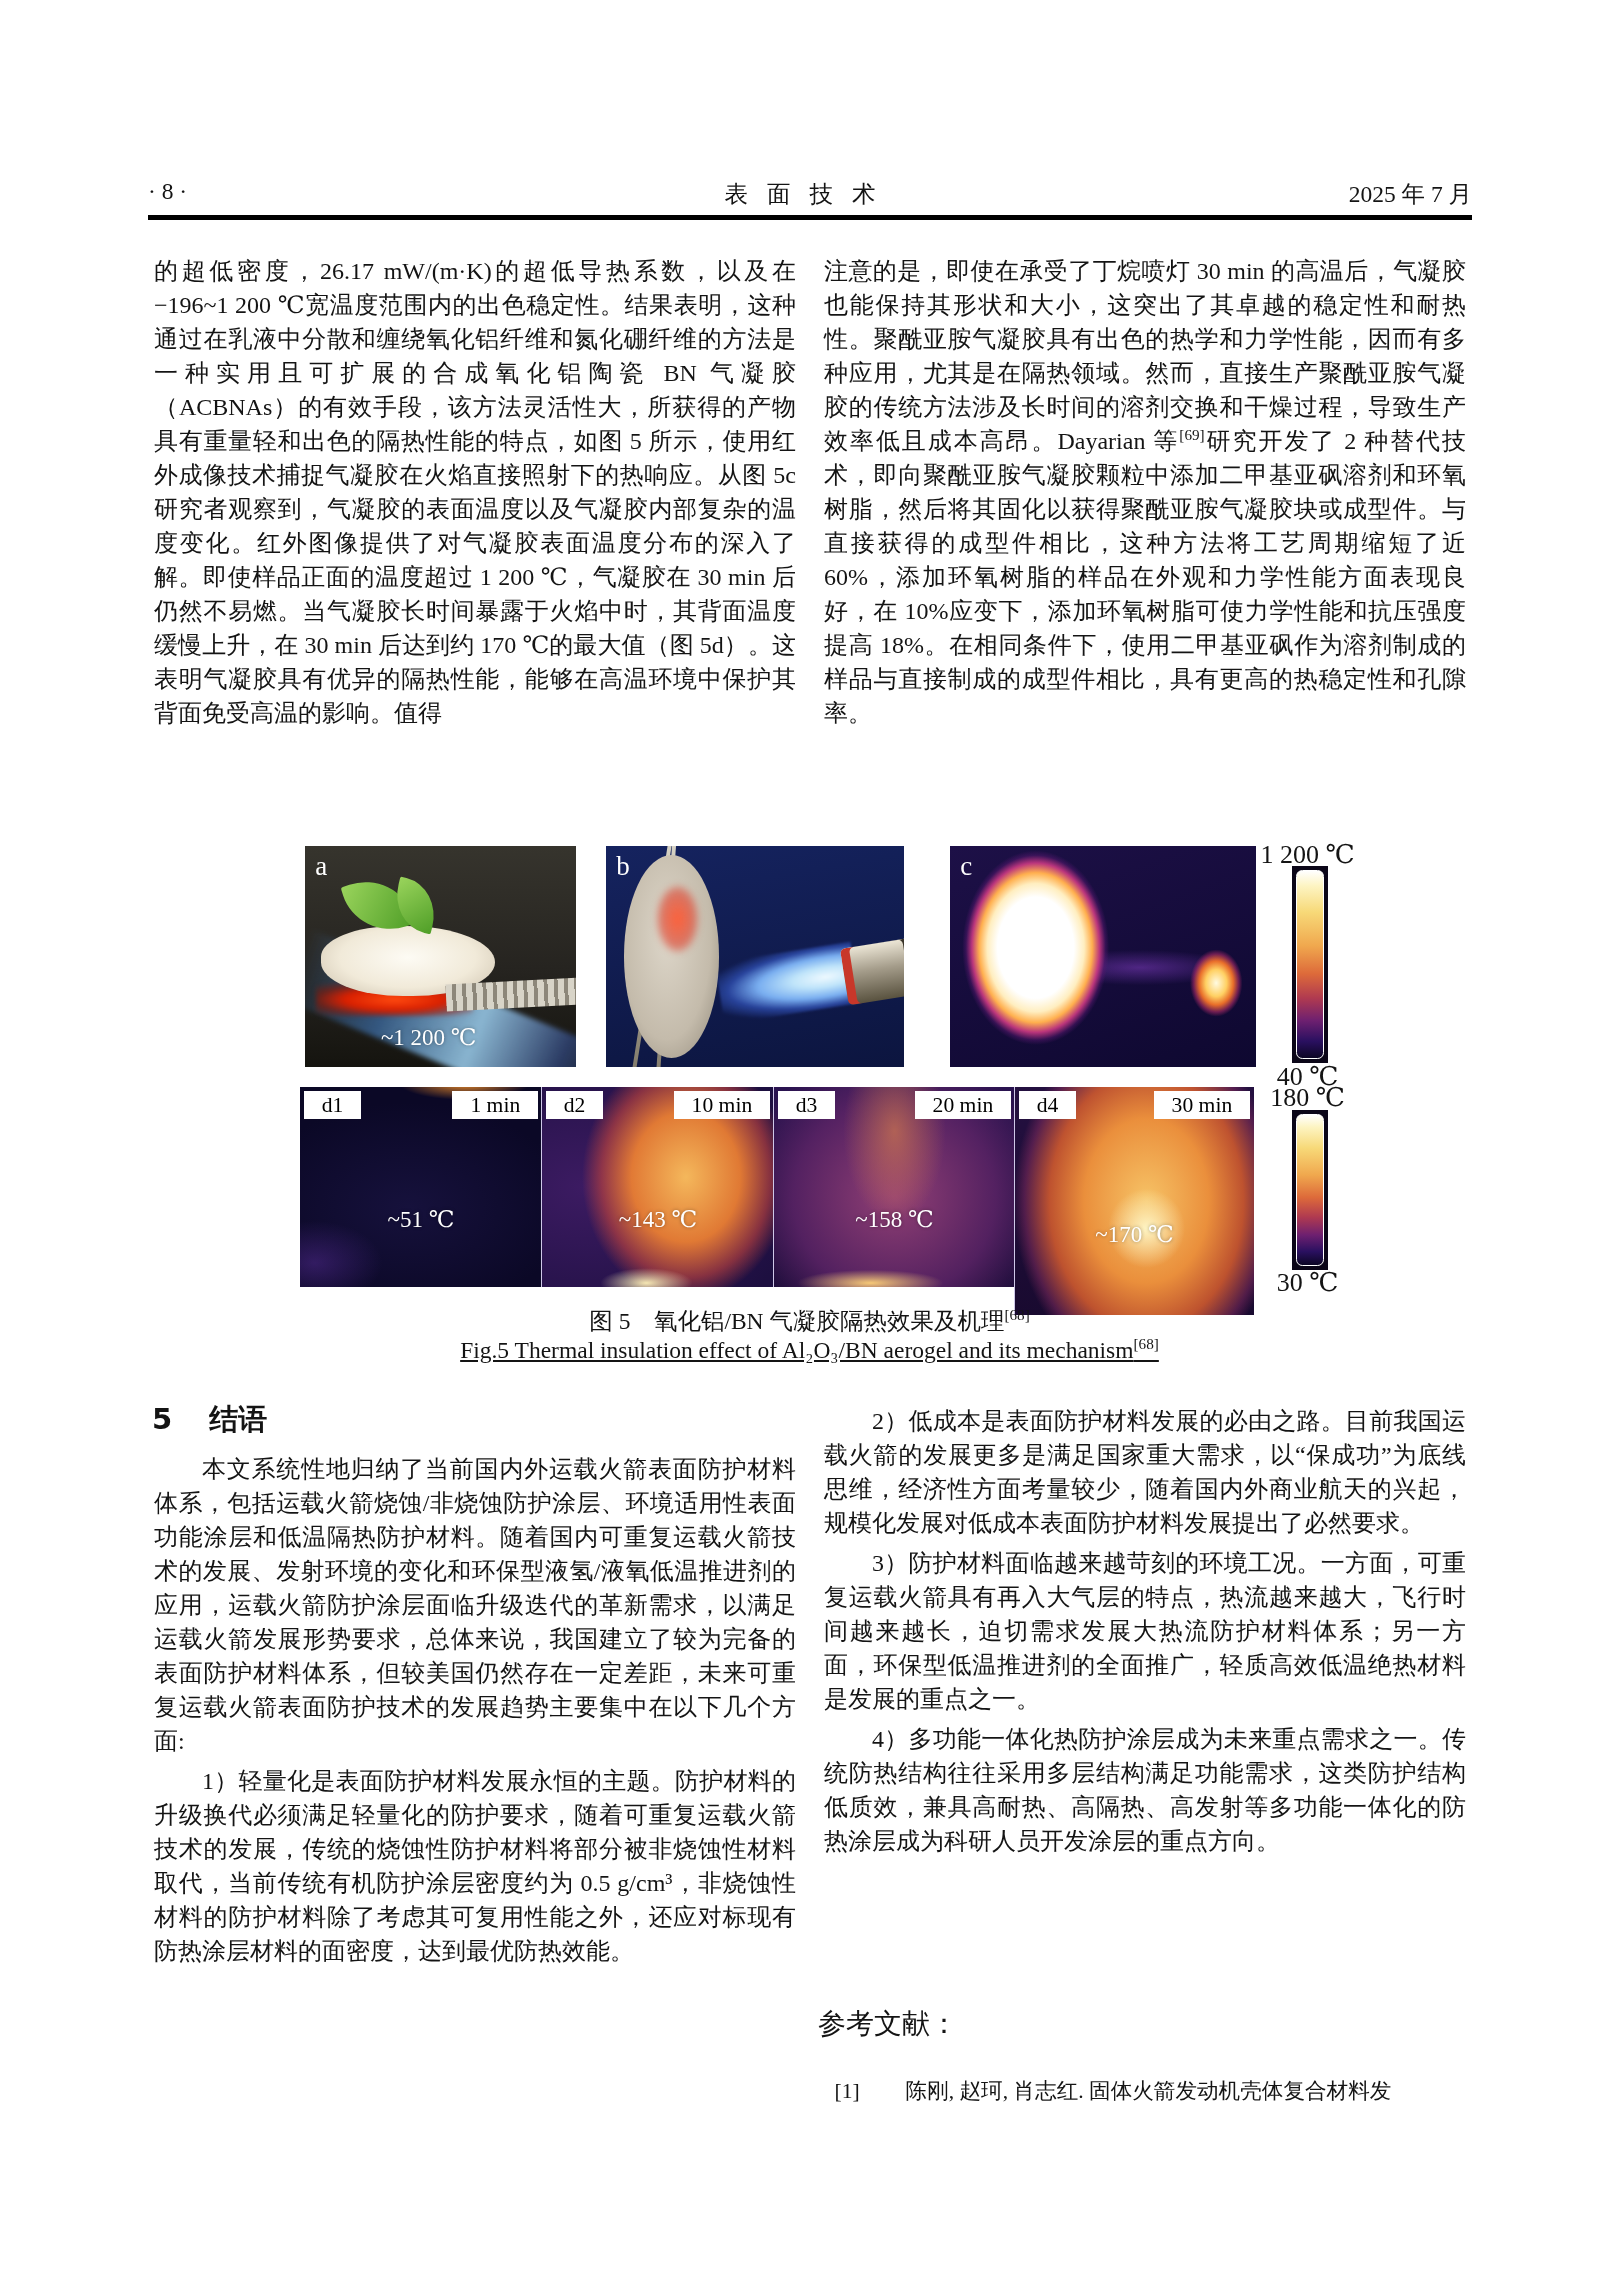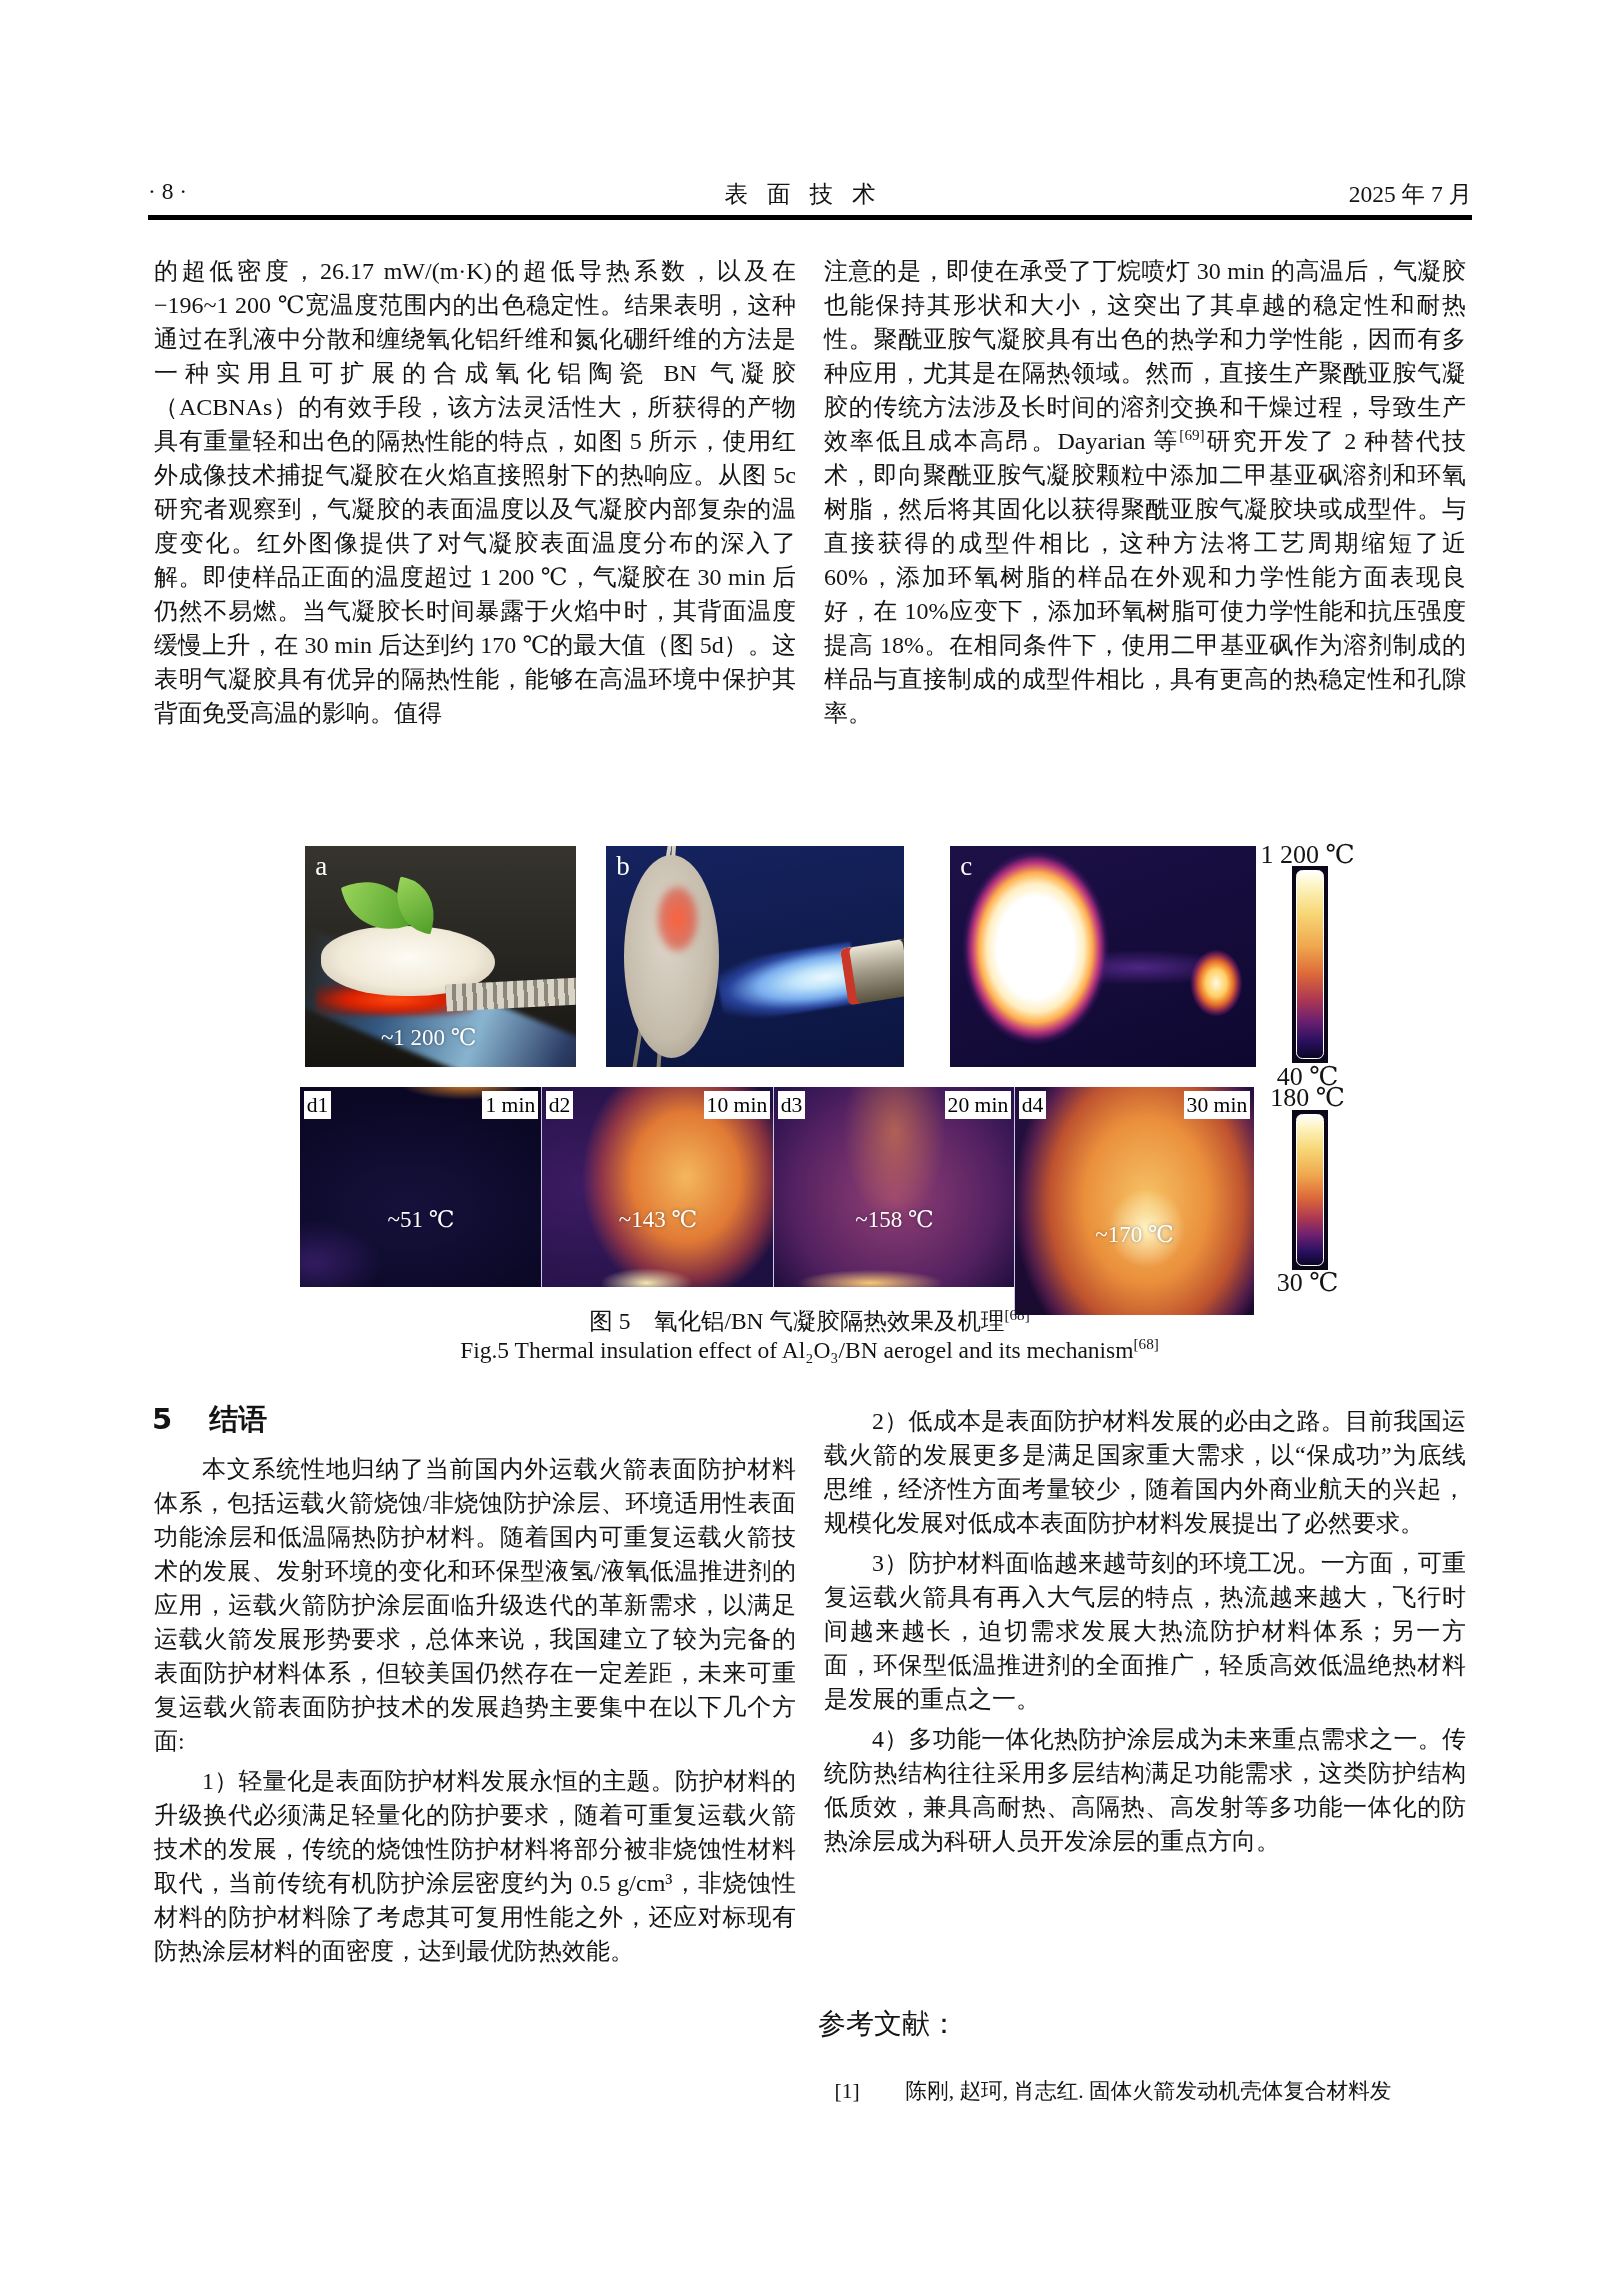--- a/index.html
+++ b/index.html
@@ -23,21 +23,21 @@
   sup.ref{font-size:15.2px;vertical-align:super;line-height:0;}
   
   .sec-head{position:absolute;left:152px;top:1400px;font-family:"DejaVu Sans","Liberation Sans",sans-serif;
             font-weight:bold;font-size:29px;}
   .sec-head .num{margin-right:37px;}
   
   .panel{position:absolute;overflow:hidden;}
   .plabel{position:absolute;left:10.2px;top:5.1px;color:#fff;font-size:27px;}
   .ptemp{position:absolute;color:#fff;font-size:23px;white-space:nowrap;text-shadow:0 0 3.8px rgba(0,0,0,.4);margin-top:28px;}
   .chip{position:absolute;top:3.8px;background:#fff;color:#000;font-size:21.6px;line-height:28px;
-        padding:0 3px;white-space:nowrap;}
+        padding:0 18px;white-space:nowrap;}
   .chip-l{left:3.8px;}
   .chip-r{right:3.8px;}
   
   #fig-a{left:305px;top:846px;width:271px;height:221px;
          background:linear-gradient(180deg,#36342d 0%,#262420 55%,#15140f 100%);}
   .aerogel{position:absolute;left:6%;top:36%;width:64%;height:32%;filter:blur(0.6px);
            border-radius:46% 54% 50% 50%;
            background:radial-gradient(ellipse at 50% 45%,#fdfbf4 0%,#f1ead9 55%,#d9cfbc 82%,rgba(180,170,150,0) 100%);}
   .leaf{position:absolute;background:linear-gradient(135deg,#9ad45c,#4f9e27);border-radius:4% 85% 4% 85%;}
   .leaf1{left:16%;top:14%;width:22%;height:26%;transform:rotate(-18deg);}
@@ -97,21 +97,21 @@
             linear-gradient(180deg,#2a1350,#1a0c38);}
   #fig-d4{left:1014px;top:1087px;width:239px;height:228px;border-left:1.9px solid #cfc8e8;
           background:
             radial-gradient(ellipse 26% 28% at 55% 62%,rgba(255,250,205,.92),rgba(0,0,0,0) 62%),
             radial-gradient(ellipse 58% 80% at 55% 50%,rgba(255,202,104,.96) 0%,rgba(245,150,60,.95) 45%,rgba(212,92,46,.88) 70%,rgba(125,42,92,.55) 88%,rgba(0,0,0,0) 96%),
             linear-gradient(180deg,#241040,#190a30);}
   .dtemp{left:50%;top:52%;transform:translate(-50%,-50%);}
   
   .caption{position:absolute;left:0;right:0;text-align:center;font-size:23.5px;white-space:nowrap;}
   #cap-zh{top:1305px;}
-  #cap-en{top:1337px;}
+  #cap-en{top:1337px;text-decoration:underline;}
   
   .ref-head{position:absolute;left:818px;top:2005px;
             font-family:"DejaVu Sans","Liberation Sans",sans-serif;font-weight:normal;font-size:28px;}
   .ref-item{position:absolute;left:818px;top:2076px;width:654px;display:flex;font-size:21.6px;line-height:30.5px;}
   .ref-id{width:52px;flex:none;padding-left:16.5px;}
   .ref-text{flex:1;padding-left:19px;}
 </style>
 </head>
 <body>
 

